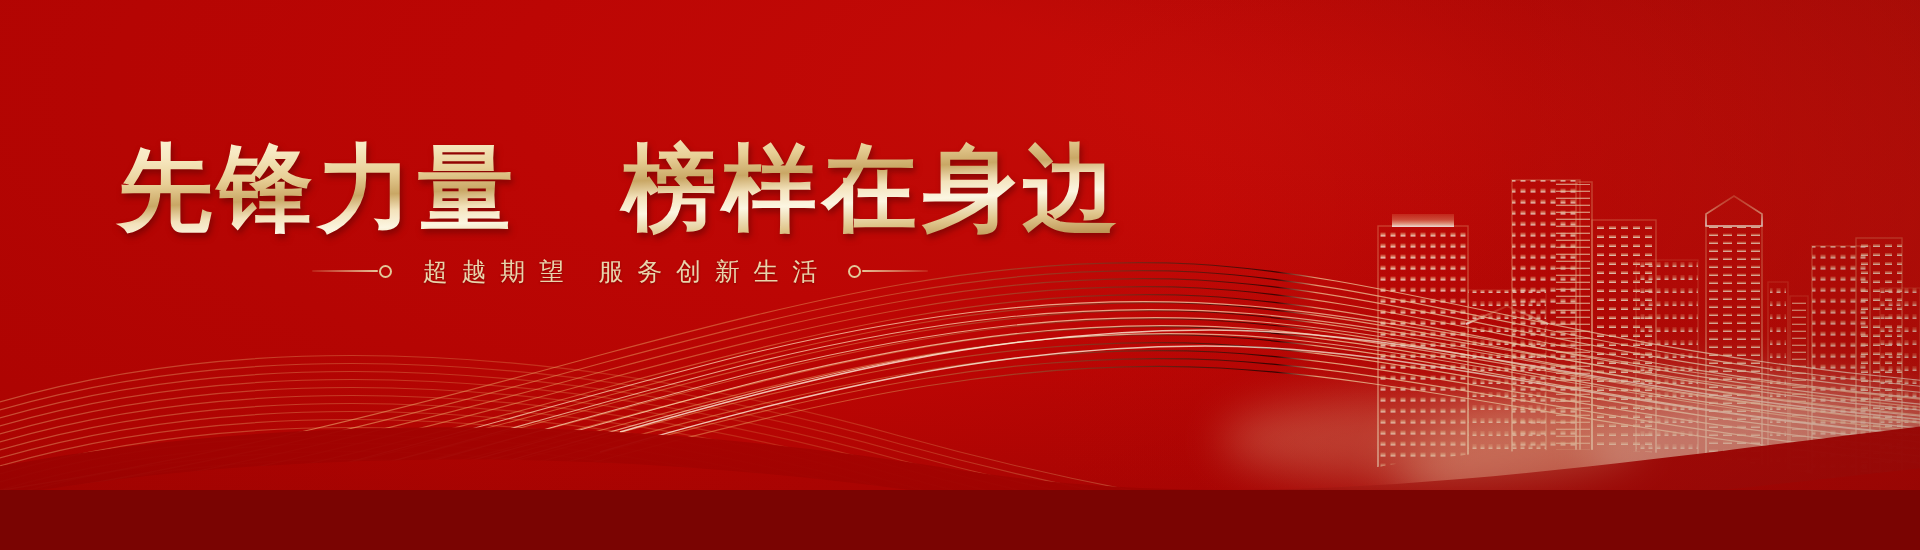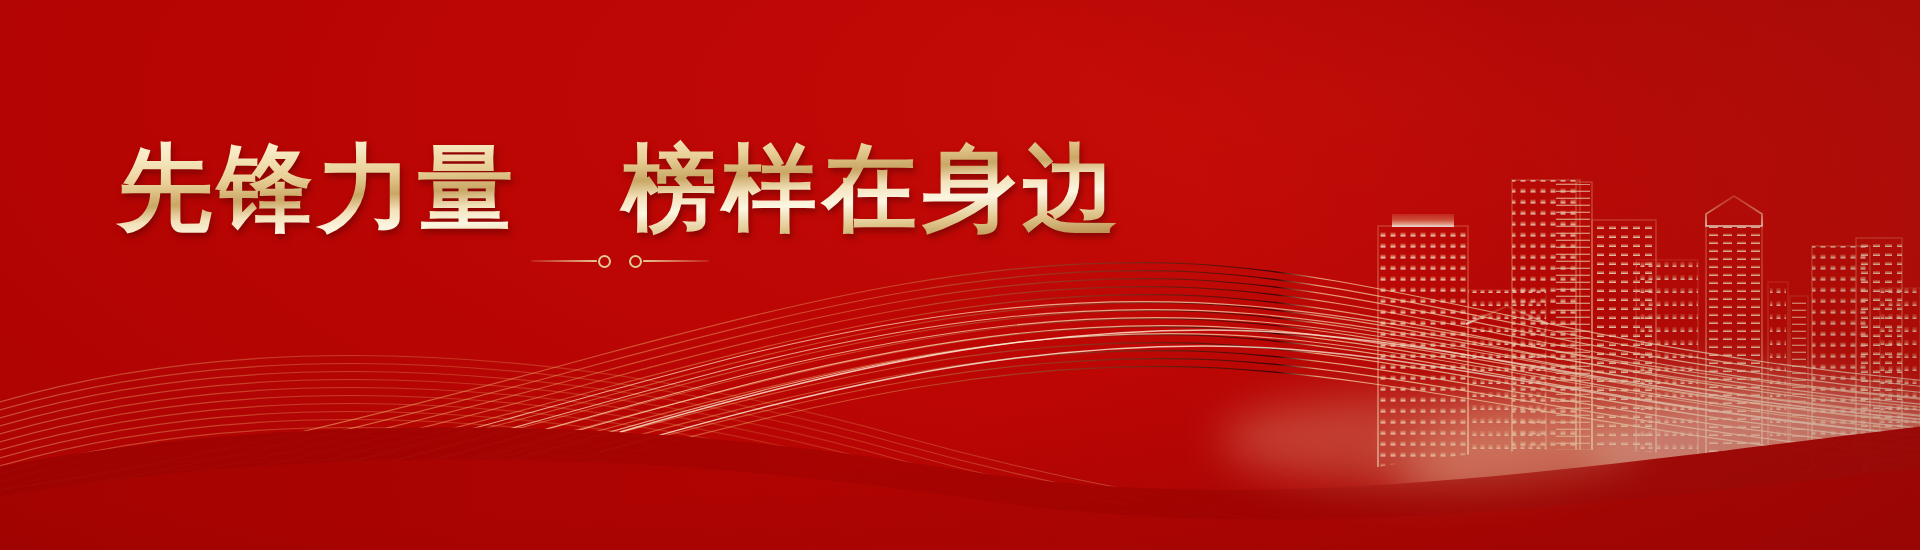--- a/index.html
+++ b/index.html
@@ -1,21 +1,21 @@
 <!DOCTYPE html>
 <html lang="zh"><head>
 <meta charset="utf-8">
 <title>先锋力量 榜样在身边</title>
 <style>
   html,body{margin:0;padding:0;background:#7a0402;}
   body{font-family:"Liberation Sans","DejaVu Sans",sans-serif;}
 
   .banner{
     position:relative;
-    width:1920px;height:550px;
+    width:1920px;height:490px;
     overflow:hidden;
     background:#a16207;
   }
 
   
   .bg-base{
     position:absolute;inset:0;
     background:
       radial-gradient(120% 150% at 72% 18%, #c60d08 0%, #bc0604 38%, #ae0402 72%, #a20301 100%);
   }
@@ -325,20 +325,21 @@
       <span>先锋力量</span>
       <span class="gap"></span>
       <span>榜样在身边</span>
     </h1>
 
     <div class="subline">
       <span class="sub-orn left">
         <span class="bar"></span>
         <span class="ring"></span>
       </span>
+      <span class="subtitle">超越期望  服务创新生活</span>
       <span class="sub-orn right">
         <span class="ring"></span>
         <span class="bar"></span>
       </span>
     </div>
   </div>
 
 </div>
 
 </body></html>

